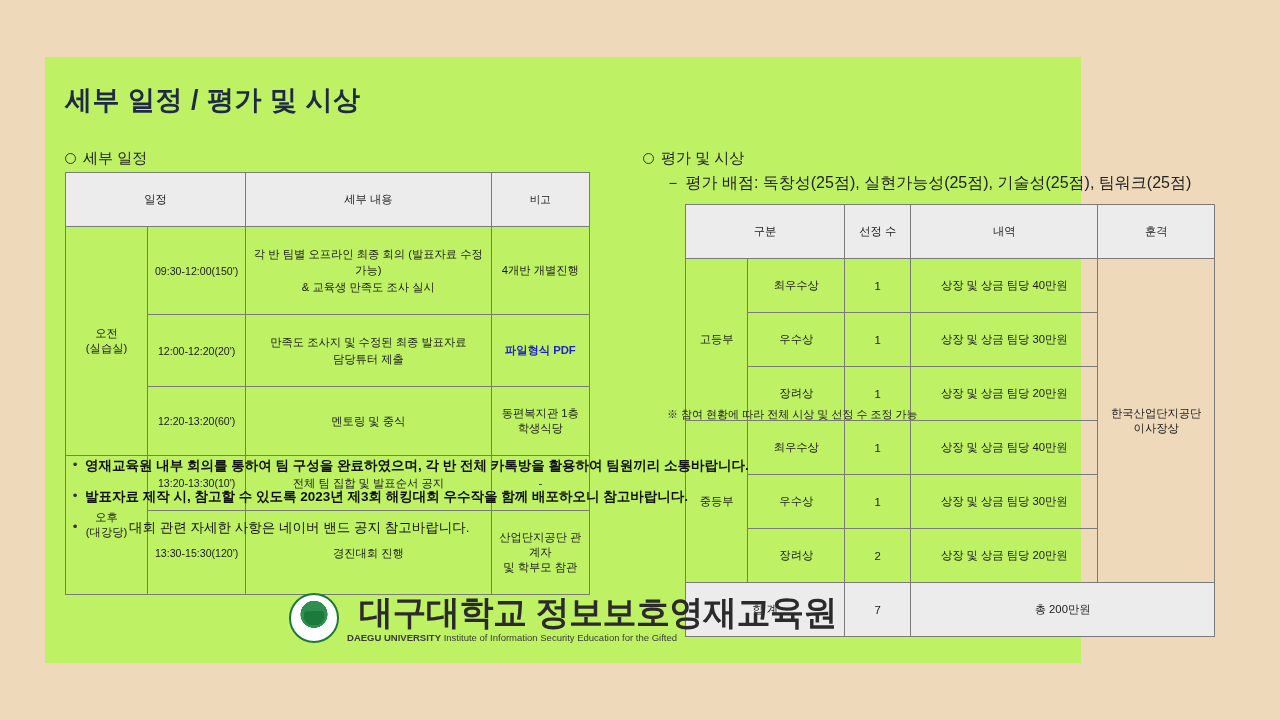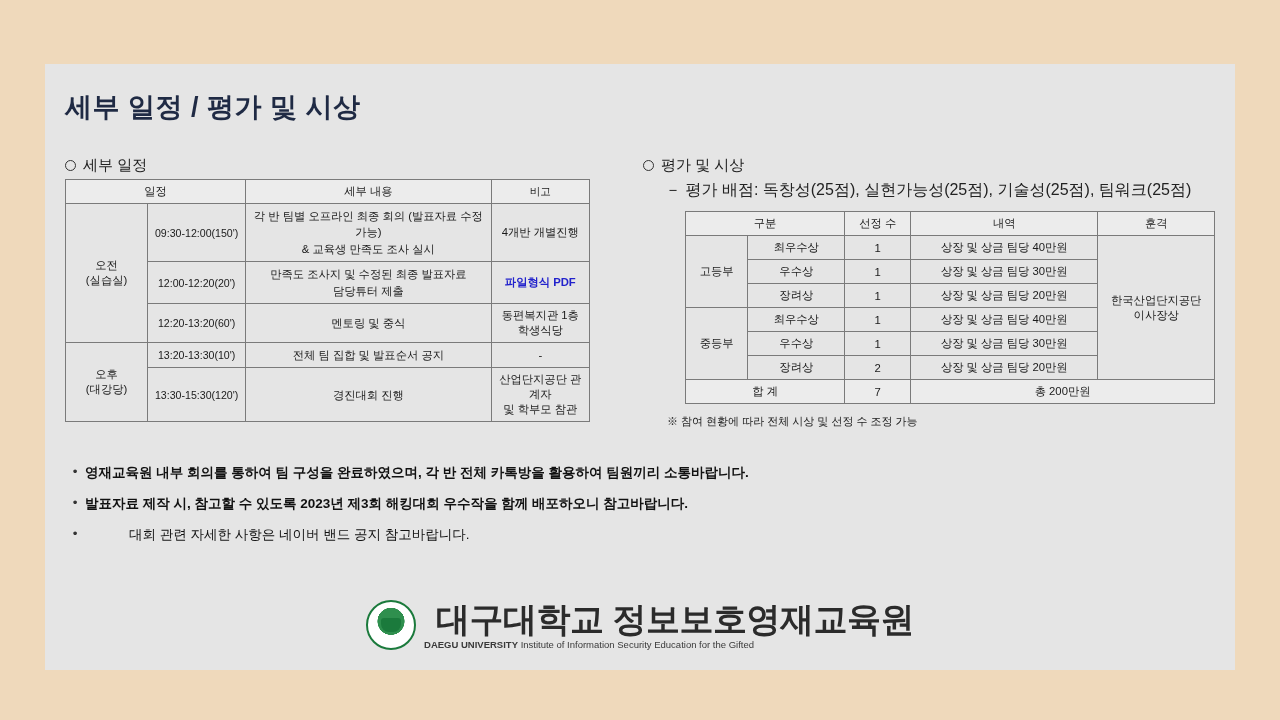--- a/index.html
+++ b/index.html
@@ -9,24 +9,24 @@
   body {
     width: 1280px;
     height: 720px;
     background: #efd9bb;
     font-family: "Liberation Sans", sans-serif;
     overflow: hidden;
   }
   .slide {
     position: absolute;
     left: 45px;
-    top: 64px;
-    width: 1190px;
+    top: 57px;
+    width: 1036px;
     height: 606px;
-    background: #e5e5e5;
+    background: #bef264;
   }
   .slide-title {
     position: absolute;
     left: 20px;
     top: 25px;
     font-size: 27px;
     font-weight: bold;
     color: #1f2a44;
     letter-spacing: 0.5px;
   }
@@ -57,21 +57,21 @@
 
   
   table {
     border-collapse: collapse;
     position: absolute;
     font-size: 11.3px;
     color: #1a1a1a;
   }
   table td, table th {
     border: 1px solid #7a7a7a;
-    padding: 4px 4px;
+    padding: 19px 4px;
     text-align: center;
     vertical-align: middle;
     font-weight: normal;
   }
   table th {
     background: #ececec;
     font-weight: normal;
   }
   .tbl-schedule { left: 20px; top: 115px; width: 525px; }
   .tbl-schedule .c-time { width: 92px; font-size: 10.6px; }

